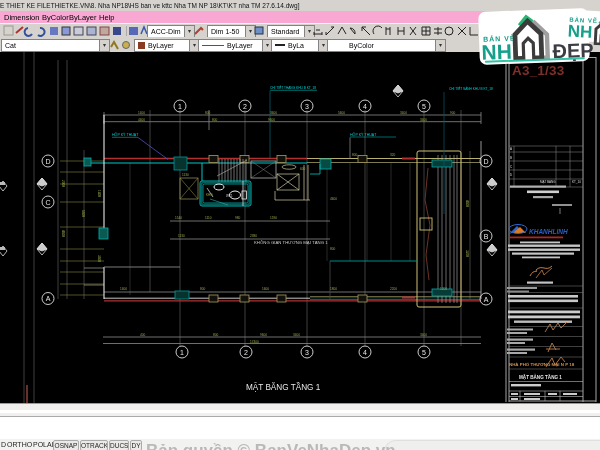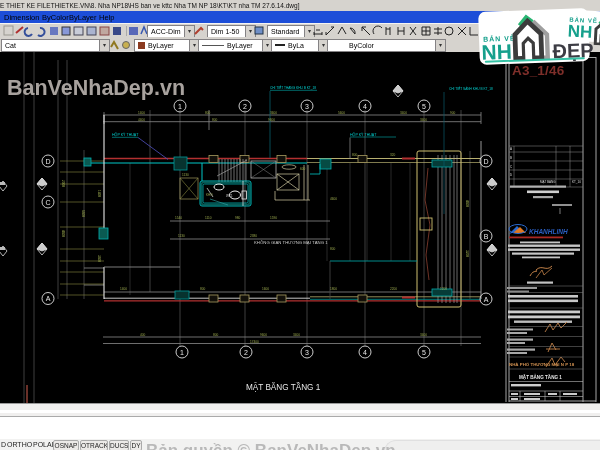--- a/index.html
+++ b/index.html
@@ -1,21 +1,21 @@
 <!DOCTYPE html>
 <html><head>
 <meta charset="utf-8">
 <style>
   html,body{margin:0;padding:0;}
   #app{position:relative;width:600px;height:450px;overflow:hidden;
        font-family:"Liberation Sans",sans-serif;background:#d6d3ce;}
   
   #titlebar{position:absolute;top:0;left:0;width:600px;height:11px;background:#d6d3ce;
     font-size:6.5px;color:#111;white-space:nowrap;overflow:hidden;line-height:11px;}
-  #menubar{position:absolute;top:11px;left:0;width:600px;height:12px;background:#1d4ed8;
+  #menubar{position:absolute;top:11px;left:0;width:600px;height:12px;background:#f9a8d4;
     font-size:7.5px;color:#000;}
   .mi{position:absolute;top:2px;}
   #tb1{position:absolute;top:23px;left:0;width:600px;height:14px;background:#d6d3ce;
        border-top:1px solid #f5f4f2;}
   #tb2{position:absolute;top:37px;left:0;width:600px;height:15px;background:#d6d3ce;}
   .combo{position:absolute;background:#fff;border:1px solid #848284;height:11px;
      font-size:7px;color:#000;line-height:11px;padding-left:3px;overflow:hidden;white-space:nowrap;}
   .combo .arr{position:absolute;right:0;top:0;width:9px;height:11px;background:#d6d3ce;
      border-left:1px solid #848284;font-size:6px;text-align:center;line-height:10px;color:#333;}
   .icon{position:absolute;width:11px;height:11px;}
@@ -495,21 +495,20 @@
           <rect x="524" y="398" width="16" height="2"></rect>
         </g>
       </g>
 
       <g fill="#bbb">
         <rect x="0" y="182" width="5" height="3"></rect>
         <rect x="0" y="247" width="5" height="3"></rect>
         <rect x="26" y="385" width="2" height="18" fill="#6a3028"></rect>
       </g>
     </svg>
-    <div id="wm">BanVeNhaDep.vn</div>
   </div>
   <div id="bottom">
     <div class="bline" style="top:0;height:1px;background:#9a9a9a"></div>
     <div class="bline" style="top:1px;height:6px;background:#f0efee"></div>
     <div class="bline" style="top:7px;height:3px;background:#fff"></div>
     <div class="bline" style="top:10px;height:3px;background:#f0efee"></div>
     <div class="bline" style="top:13px;height:1px;background:#aaa"></div>
     <div id="status">
       <span class="stxt" style="left:1px">D</span>
       <span class="stxt" style="left:7px">ORTHO</span>
@@ -537,14 +536,14 @@
   <div id="logo2">
     <div style="position:absolute;left:3px;top:7px;font-size:6px;font-weight:bold;letter-spacing:1px;white-space:nowrap" class="teal">BẢN VẼ</div>
     <div style="position:absolute;left:2px;top:12px;font-size:17px;font-weight:bold" class="teal">NH</div>
     <svg style="position:absolute;left:27px;top:5px" width="26" height="29" viewBox="0 0 40 47">
       <path d="M12 45 L12 22 L24 10 L36 22 L36 45 Z" stroke="#9f9f9f" stroke-width="4.4" fill="none" stroke-linejoin="miter"></path>
       <path d="M10 13 L16 6 L21 10" stroke="#2ab573" stroke-width="7" fill="none"></path>
       <path d="M4 45 L4 21 L17 8 L30 21 L30 45 Z" stroke="#3c3c3c" stroke-width="4.8" fill="#fff" stroke-linejoin="miter"></path>
       <path d="M12 47 L12 30 L17 25 L22 30 L22 47" stroke="#3c3c3c" stroke-width="3.2" fill="#fff"></path>
     </svg>
   </div>
-  <div id="a3txt">A3_1/46</div>
+  <div id="a3txt">A3_1/33</div>
 </div>
 
 </body></html>

